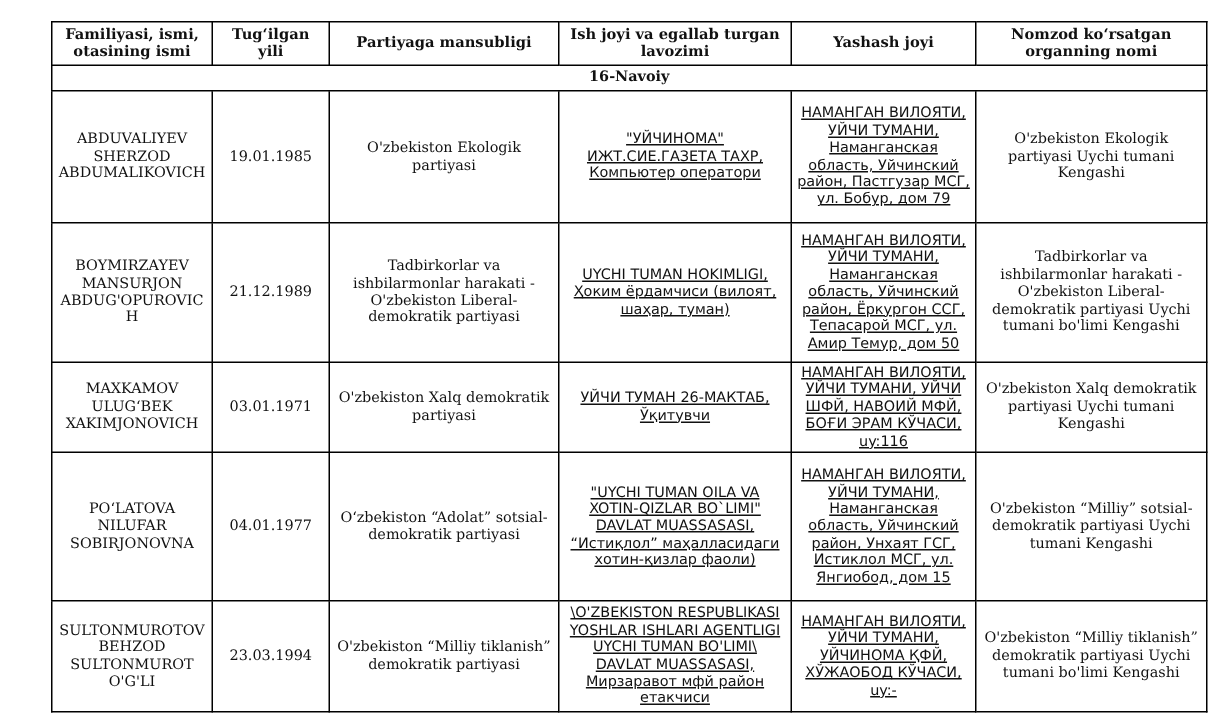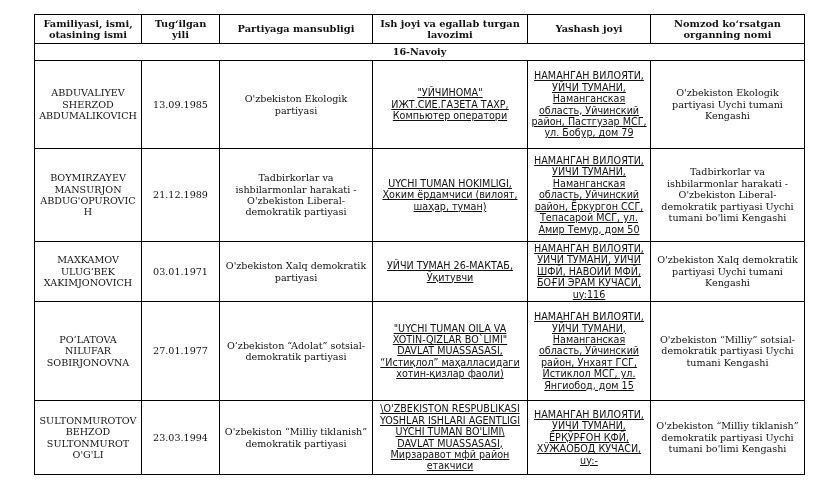--- a/index.html
+++ b/index.html
@@ -72,21 +72,21 @@
       <th>Nomzod ko‘rsatgan organning nomi</th>
     </tr>
   </thead>
   <tbody>
     <tr>
       <td class="band" colspan="6">16-Navoiy</td>
     </tr>
 
     <tr class="r1">
       <td>ABDUVALIYEV SHERZOD ABDUMALIKOVICH</td>
-      <td>13.09.1985</td>
+      <td>19.01.1985</td>
       <td>O'zbekiston Ekologik partiyasi</td>
       <td class="cyr">"УЙЧИНОМА" ИЖТ.СИЕ.ГАЗЕТА ТАХР, Компьютер оператори</td>
       <td class="cyr">НАМАНГАН ВИЛОЯТИ, УЙЧИ ТУМАНИ, Наманганская область, Уйчинский район, Пастгузар МСГ, ул. Бобур, дом 79</td>
       <td>O'zbekiston Ekologik partiyasi Uychi tumani Kengashi</td>
     </tr>
 
     <tr class="r2">
       <td>BOYMIRZAYEV MANSURJON ABDUG'OPUROVICH</td>
       <td>21.12.1989</td>
       <td>Tadbirkorlar va ishbilarmonlar harakati - O'zbekiston Liberal-demokratik partiyasi</td>
@@ -99,29 +99,29 @@
       <td>MAXKAMOV ULUG‘BEK XAKIMJONOVICH</td>
       <td>03.01.1971</td>
       <td>O'zbekiston Xalq demokratik partiyasi</td>
       <td class="cyr">УЙЧИ ТУМАН 26-МАКТАБ, Ўқитувчи</td>
       <td class="cyr">НАМАНГАН ВИЛОЯТИ, УЙЧИ ТУМАНИ, УЙЧИ ШФЙ, НАВОИЙ МФЙ, БОҒИ ЭРАМ КЎЧАСИ, uy:116</td>
       <td>O'zbekiston Xalq demokratik partiyasi Uychi tumani Kengashi</td>
     </tr>
 
     <tr class="r4">
       <td>PO‘LATOVA NILUFAR SOBIRJONOVNA</td>
-      <td>27.01.1977</td>
+      <td>04.01.1977</td>
       <td>O‘zbekiston “Adolat” sotsial-demokratik partiyasi</td>
       <td class="cyr">"UYCHI TUMAN OILA VA XOTIN-QIZLAR BO`LIMI" DAVLAT MUASSASASI, “Истиқлол” маҳалласидаги хотин-қизлар фаоли)</td>
       <td class="cyr">НАМАНГАН ВИЛОЯТИ, УЙЧИ ТУМАНИ, Наманганская область, Уйчинский район, Унхаят ГСГ, Истиклол МСГ, ул. Янгиобод, дом 15</td>
       <td>O'zbekiston “Milliy” sotsial-demokratik partiyasi Uychi tumani Kengashi</td>
     </tr>
 
     <tr class="r5">
       <td>SULTONMUROTOV BEHZOD SULTONMUROT O'G'LI</td>
       <td>23.03.1994</td>
       <td>O'zbekiston “Milliy tiklanish” demokratik partiyasi</td>
       <td class="cyr">\O'ZBEKISTON RESPUBLIKASI YOSHLAR ISHLARI AGENTLIGI UYCHI TUMAN BO'LIMI\ DAVLAT MUASSASASI, Мирзаравот мфй район етакчиси</td>
-      <td class="cyr">НАМАНГАН ВИЛОЯТИ, УЙЧИ ТУМАНИ, ЁРҚЎРҒОН ҚФЙ, ХЎЖАОБОД КЎЧАСИ, uy:-</td>
+      <td class="cyr">НАМАНГАН ВИЛОЯТИ, УЙЧИ ТУМАНИ, УЙЧИНОМА ҚФЙ, ХЎЖАОБОД КЎЧАСИ, uy:-</td>
       <td>O'zbekiston “Milliy tiklanish” demokratik partiyasi Uychi tumani bo'limi Kengashi</td>
     </tr>
   </tbody>
 </table>
 
 </body></html>

